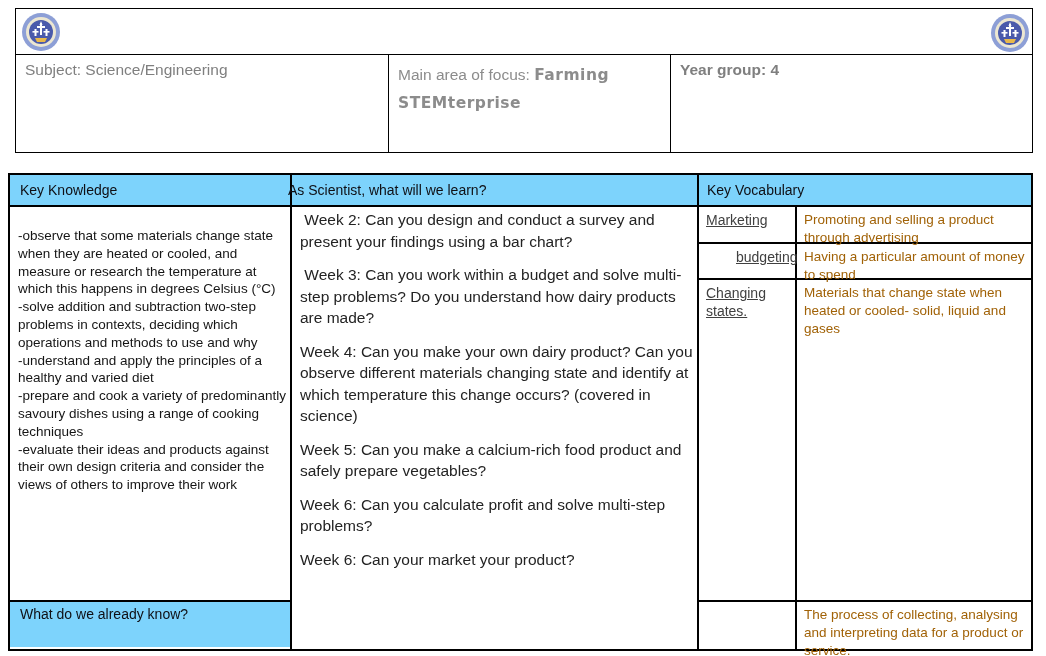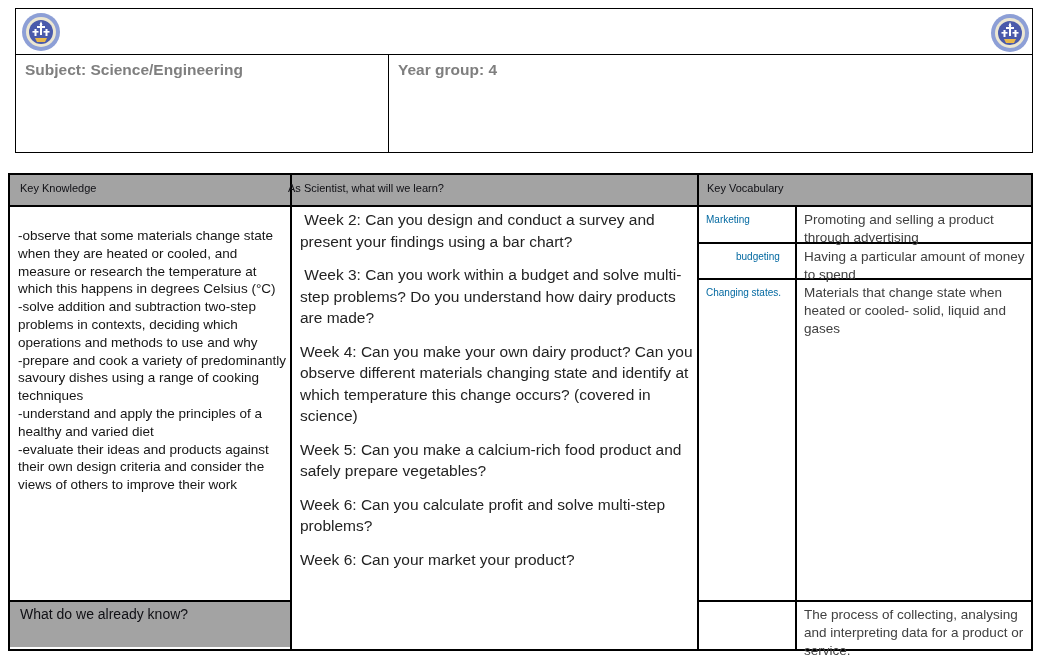--- a/index.html
+++ b/index.html
@@ -10,43 +10,43 @@
   .header-box{left:15px;top:8px;width:1018px;height:145px;border:1.5px solid #000;}
   .title-row{position:relative;height:45px;border-bottom:1.5px solid #000;}
   .school-title{position:absolute;left:0;right:0;top:7px;text-align:center;
     font-size:27px;color:#8a8a8a;letter-spacing:.5px;}
   .logo{position:absolute;width:40px;height:40px;}
   .logo-left{left:5px;top:3px;}
   .logo-right{right:2px;top:4px;}
 
   .subject-row{position:relative;height:98px;display:flex;}
   .h-cell{box-sizing:border-box;padding:6px 9px;font-size:15.5px;color:#7f7f7f;}
-  .cell-subject{width:373px;border-right:1.5px solid #000;font-weight:bold;}
+  .cell-subject{width:373px;border-right:1.5px solid #000;font-weight:normal;}
   .cell-focus{width:282px;border-right:1.5px solid #000;font-weight:normal;color:#8c8c8c;line-height:28px;}
   .cell-year{flex:1;font-weight:bold;}
   .comic{font-family:"DejaVu Sans",sans-serif;font-weight:600;letter-spacing:.5px;color:#8c8c8c;}
 
   
   .main-table{left:8px;top:173px;width:1025px;height:478px;border:2px solid #000;background:#fff;}
-  .cyan{background:#a3a3a3;}
+  .cyan{background:#7dd3fc;}
   .band-header{left:0;top:0;width:1021px;height:30px;}
   .vline{width:2px;background:#000;top:0;bottom:0;}
   .hline{height:2px;background:#000;}
-  .th-text{font-size:11px;color:#0f0f14;padding-top:7px;}
+  .th-text{font-size:14px;color:#0f0f14;padding-top:7px;}
 
   .kk-body{left:8px;top:52px;width:270px;font-size:13.5px;line-height:17.8px;color:#151515;}
   .kk-body p{margin:0;}
   .kk-footer{left:0;top:425px;width:280px;height:47px;}
   .kk-footer-text{padding:6px 10px 0 10px;font-size:14px;color:#0f0f14;}
 
   .weeks{left:290px;top:34px;width:400px;font-size:15.5px;line-height:21.5px;color:#232323;}
   .weeks p{margin:0 0 12px 0;white-space:pre-wrap;}
 
-  .vocab-term{font-size:10px;line-height:18px;color:#0369a1;}
-  .vocab-def{font-size:13.5px;line-height:18px;color:#404040;}
+  .vocab-term{font-size:14px;line-height:18px;color:#404040;text-decoration:underline;}
+  .vocab-def{font-size:13.5px;line-height:18px;color:#a16207;}
 </style>
 </head>
 <body>
 
 <div class="abs header-box">
   <div class="title-row">
     <span class="logo logo-left">
       <svg viewBox="0 0 40 40" width="40" height="40">
         <circle cx="20" cy="20" r="19" fill="#8d9fd6"></circle>
         <circle cx="20" cy="20" r="15" fill="#ece7d2"></circle>
@@ -76,20 +76,26 @@
         <path d="M14 26 h12 l-2 4 h-8 z" fill="#e8b84b"></path>
       </svg>
     </span>
   </div>
 
   <div class="subject-row">
     <div class="h-cell cell-subject">
       <span>Subject:</span>
       <span>Science/Engineering</span>
     </div>
+    <div class="h-cell cell-focus">
+      <span>Main area of focus:</span>
+      <span class="comic">Farming</span>
+      <br>
+      <span class="comic">STEMterprise</span>
+    </div>
     <div class="h-cell cell-year">
       <span>Year group:</span>
       <span>4</span>
     </div>
   </div>
 </div>
 
 <div class="abs main-table">
 
   <div class="abs cyan band-header"></div>
@@ -107,22 +113,22 @@
   <div class="abs hline" style="left:687px;right:0;top:425px;"></div>
   <div class="abs hline" style="left:0;width:280px;top:425px;"></div>
 
   <div class="abs th-text" style="left:10px;top:0;">Key Knowledge</div>
   <div class="abs th-text" style="left:278px;top:0;text-align:right;">As Scientist, what will we learn?</div>
   <div class="abs th-text" style="left:697px;top:0;text-align:center;">Key Vocabulary</div>
 
   <div class="abs kk-body">
     <p>-observe that some materials change state when they are heated or cooled, and measure or research the temperature at which this happens in degrees Celsius (°C)</p>
     <p>-solve addition and subtraction two-step problems in contexts, deciding which operations and methods to use and why</p>
+    <p>-understand and apply the principles of a healthy and varied diet</p>
     <p>-prepare and cook a variety of predominantly savoury dishes using a range of cooking techniques</p>
-    <p>-understand and apply the principles of a healthy and varied diet</p>
     <p>-evaluate their ideas and products against their own design criteria and consider the views of others to improve their work</p>
   </div>
 
   <div class="abs weeks">
     <p> Week 2: Can you design and conduct a survey and present your findings using a bar chart?</p>
     <p> Week 3: Can you work within a budget and solve multi-step problems? Do you understand how dairy products are made?</p>
     <p>Week 4: Can you make your own dairy product? Can you observe different materials changing state and identify at which temperature this change occurs? (covered in science)</p>
     <p>Week 5: Can you make a calcium-rich food product and safely prepare vegetables?</p>
     <p>Week 6: Can you calculate profit and solve multi-step problems?</p>
     <p>Week 6: Can your market your product?</p>

